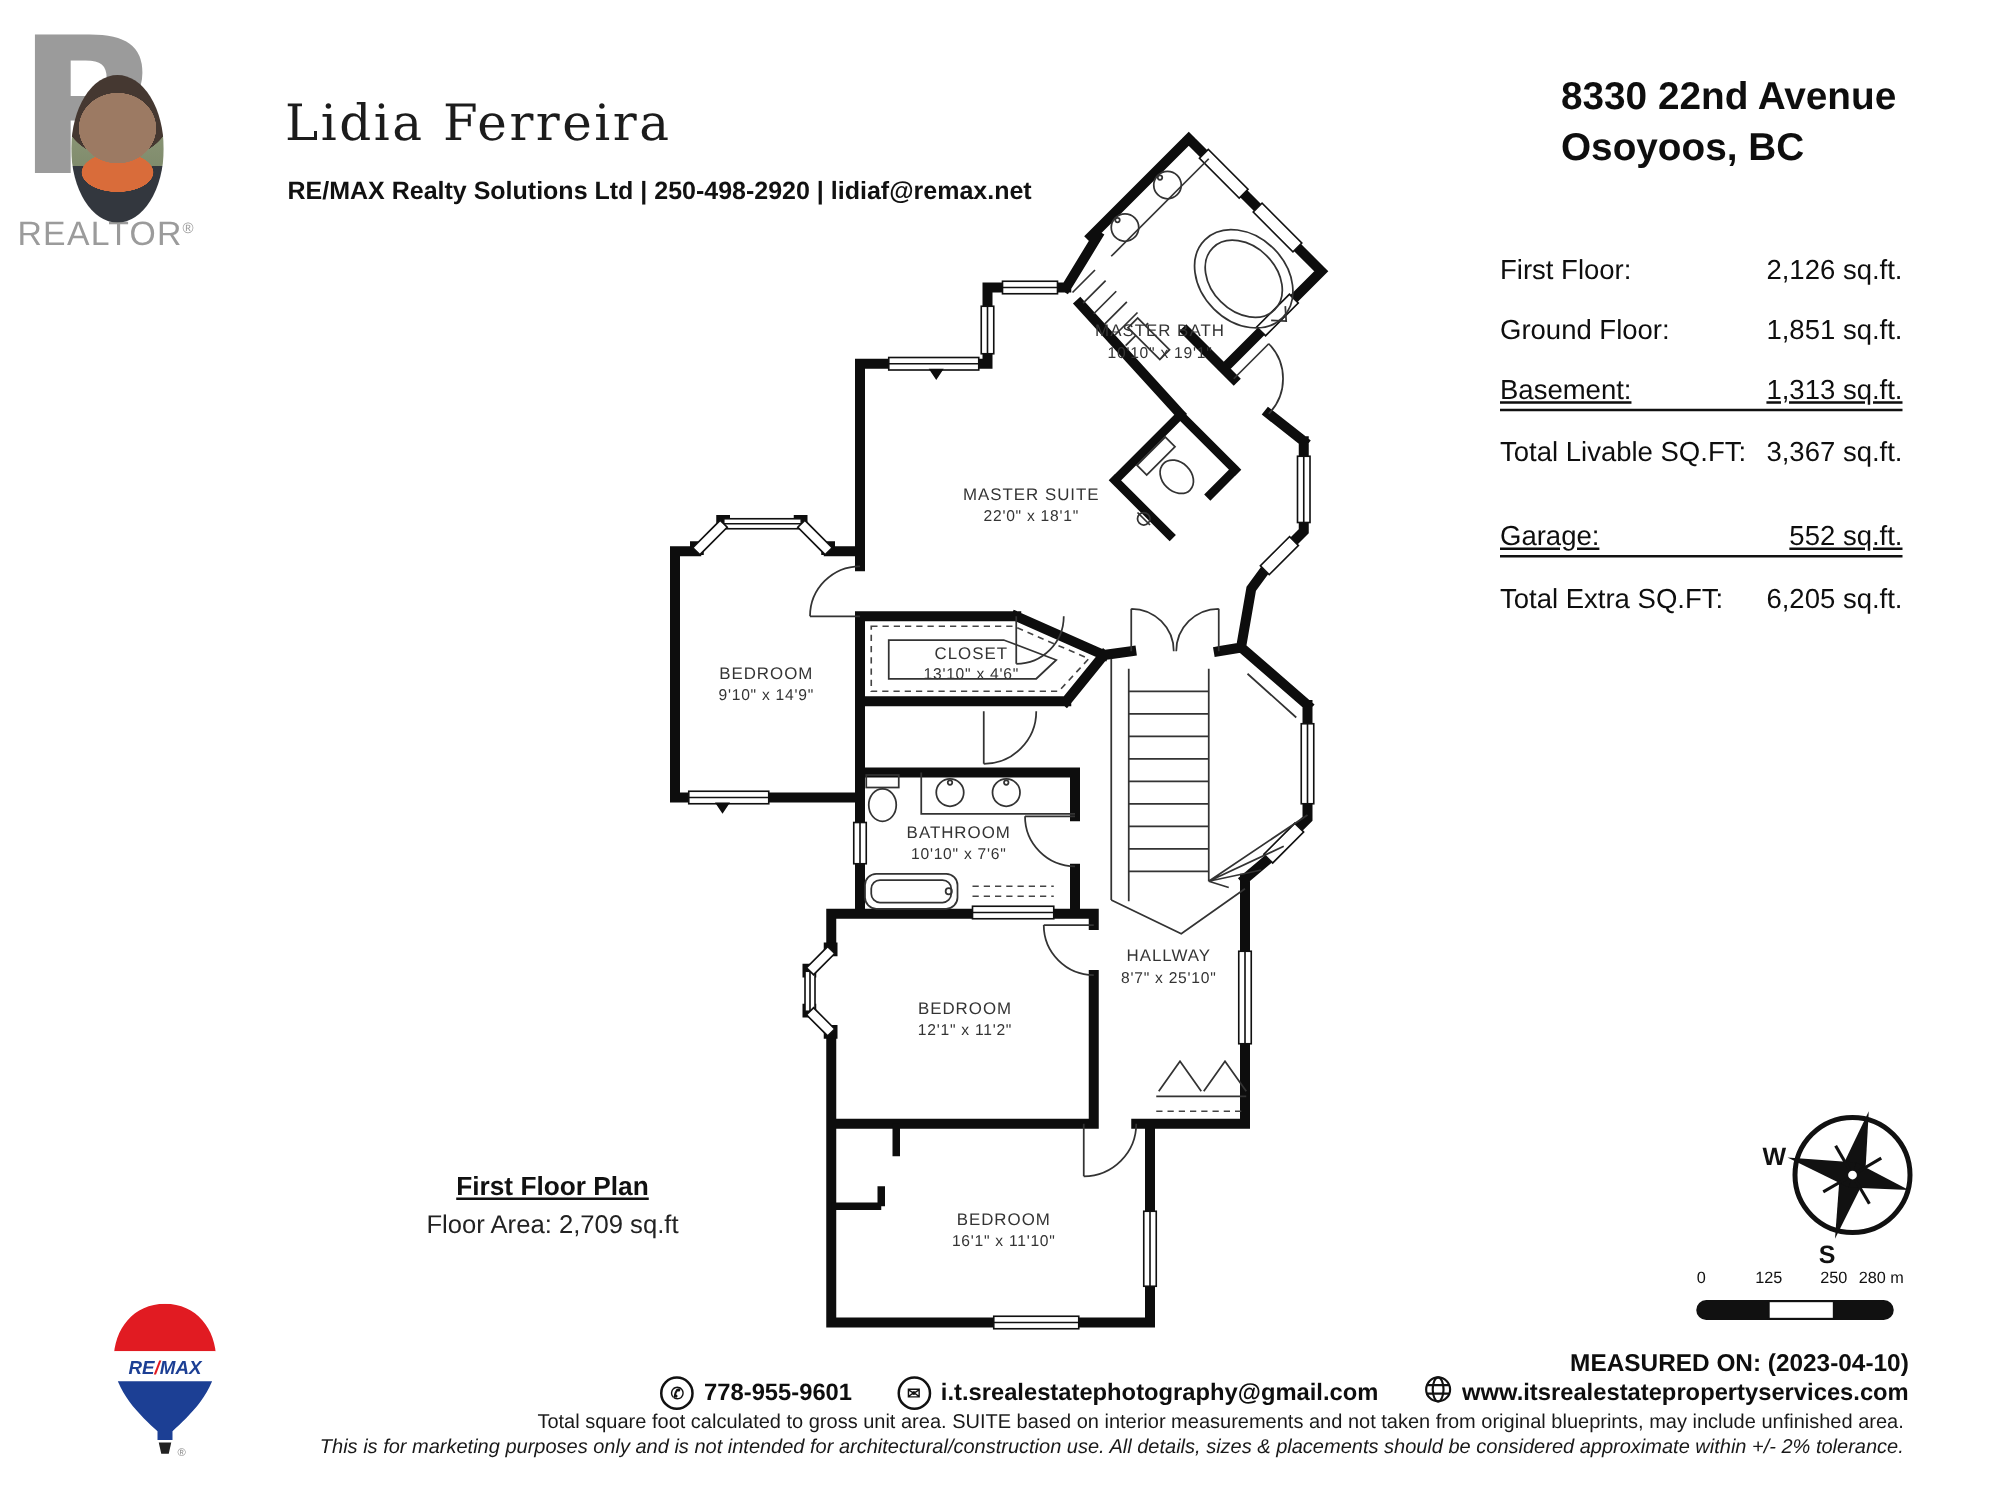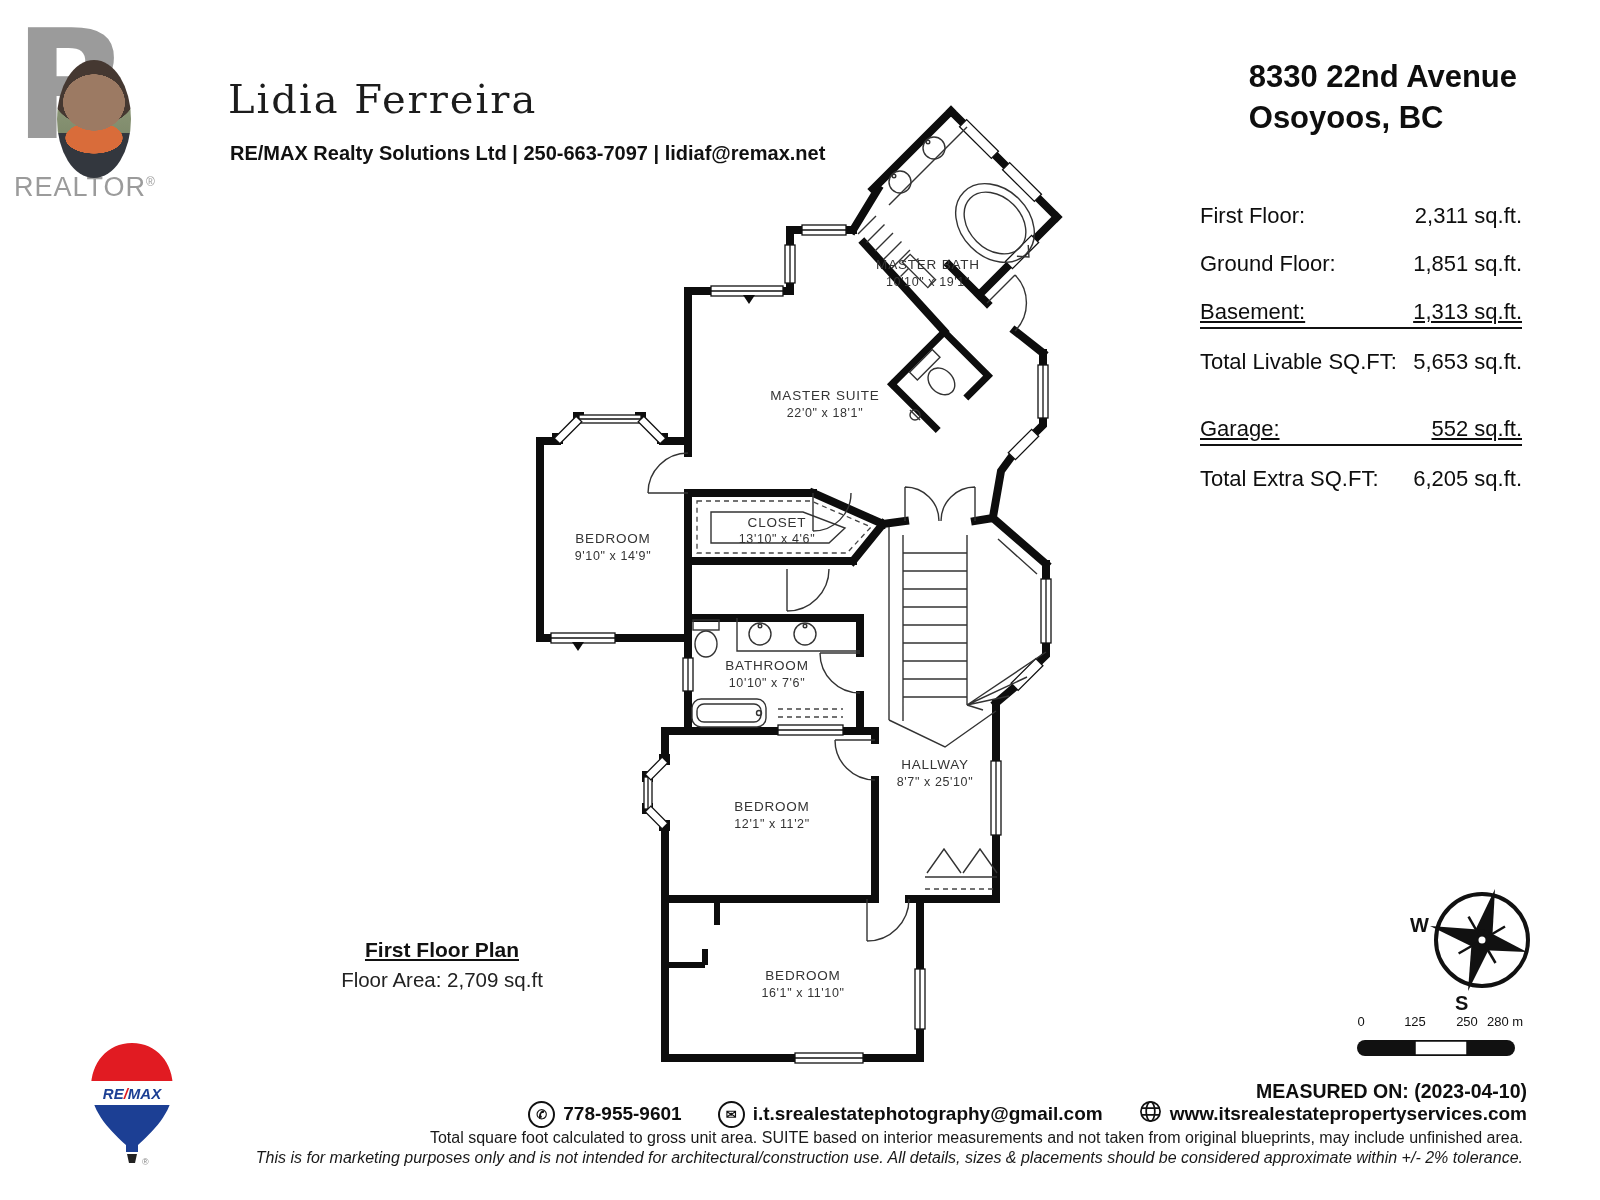--- a/index.html
+++ b/index.html
@@ -52,42 +52,42 @@
 </style>
 </head>
 <body>
 
 <div class="abs" id="realtor-logo">
   <div id="realtor-r">R</div>
   <div id="realtor-word"><span>REALTOR</span><sup>®</sup></div>
 </div>
 <div class="abs" id="agent-photo"></div>
 <div class="abs" id="agent-name">Lidia Ferreira</div>
-<div class="abs" id="agent-info">RE/MAX Realty Solutions Ltd | 250-663-7097 | lidiaf@remax.net</div>
+<div class="abs" id="agent-info">RE/MAX Realty Solutions Ltd | 250-498-2920 | lidiaf@remax.net</div>
 
 <div class="abs" id="address">
   <div>8330 22nd Avenue</div>
   <div>Osoyoos, BC</div>
 </div>
 <div class="abs" id="area-table">
   <div class="t-row">
       <span>First Floor:</span>
-      <span>2,311 sq.ft.</span>
+      <span>2,126 sq.ft.</span>
     </div>
   <div class="t-row">
       <span>Ground Floor:</span>
       <span>1,851 sq.ft.</span>
     </div>
   <div class="t-row u">
       <span>Basement:</span>
       <span>1,313 sq.ft.</span>
     </div>
   <div class="t-row b">
       <span>Total Livable SQ.FT:</span>
-      <span>5,653 sq.ft.</span>
+      <span>3,367 sq.ft.</span>
     </div>
   <div class="t-row u gap">
       <span>Garage:</span>
       <span>552 sq.ft.</span>
     </div>
   <div class="t-row b">
       <span>Total Extra SQ.FT:</span>
       <span>6,205 sq.ft.</span>
     </div>
 </div>

